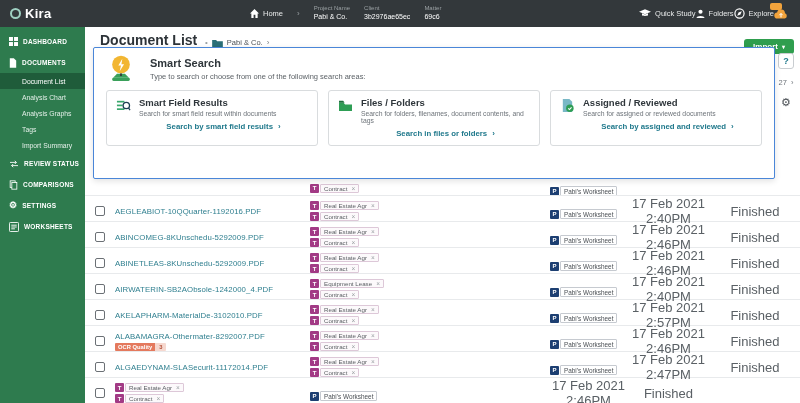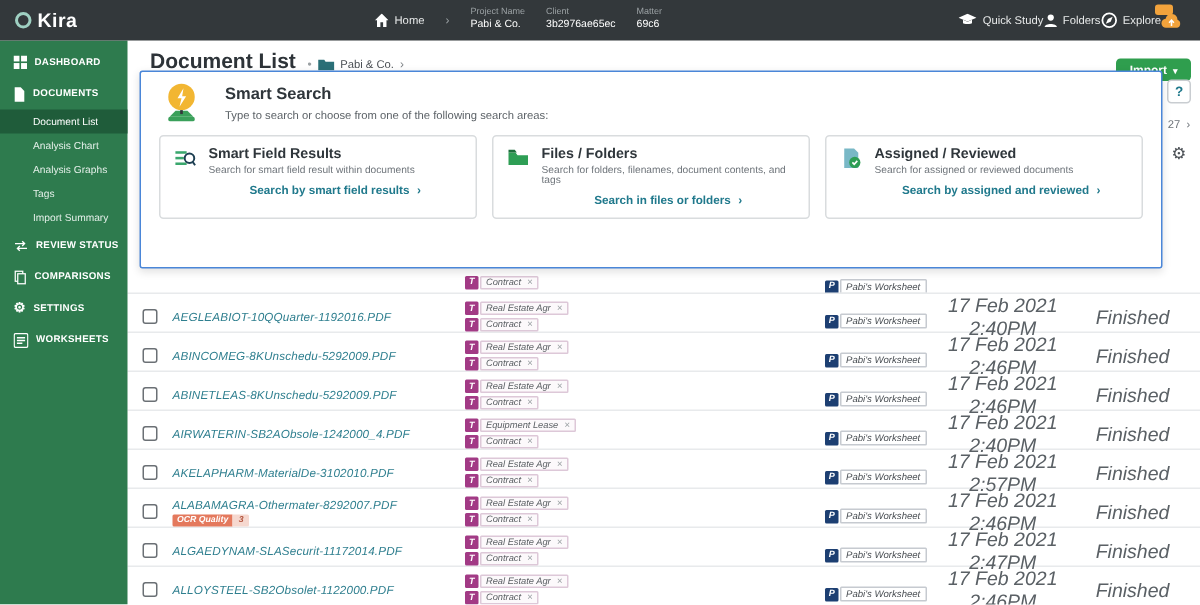--- a/index.html
+++ b/index.html
@@ -56,21 +56,21 @@
   .cards { display:flex; gap:10px; padding:1px 12px 0; }
   .card { flex:1; border:1px solid #d9dcde; border-radius:3px; padding:6px 9px 7px; position:relative; cursor:pointer; background:#fff; }
   .card-icon { position:absolute; left:9px; top:7px; }
   .card-body { margin-left:23px; }
   .card-title { font-size:9.5px; font-weight:bold; color:#2f363b; }
   .card-desc { font-size:6.8px; color:#6e747a; margin-top:2px; }
   .card-link { font-size:7.8px; font-weight:bold; color:#20798c; margin-top:5px; display:flex; gap:5px; align-items:center;justify-content:center; }
   .card-link .chev { font-size:8px; }
 
   
-  .table { position:absolute; left:0; top:152px; width:715px; z-index:1;font-style:italic; }
+  .table { position:absolute; left:0; top:152px; width:715px; z-index:1; }
   .trow { display:grid; grid-template-columns:20px 195px 240px 77px 83px auto; align-items:center; height:26px; border-bottom:1px solid #e8eaec; padding-left:10px; }
   .trow.partial { height:17px; overflow:hidden; }
   .cb { width:10px; height:10px; border:1.5px solid #6b7075; border-radius:2px; cursor:pointer; }
   .ncell { display:flex; flex-direction:column; justify-content:center; gap:2px; }
   .fname { font-size:7.8px; color:#2f7f8f; text-decoration:none; cursor:pointer; letter-spacing:.1px; }
   .tcell { display:flex; flex-direction:column; gap:2px; }
   .tag { display:inline-flex; align-items:center; width:fit-content; cursor:pointer; }
   .tsq { width:9px; height:9px; background:#a23a85; color:#fff; font-size:6px; font-weight:bold; display:flex; align-items:center; justify-content:center; border-radius:1px; }
   .tbox { display:inline-flex; align-items:center; gap:4px; border:1px solid #ddc8d8; background:#fcf9fb; height:9px; padding:0 3px; margin-left:1px; border-radius:1px; }
   .tlabel { font-size:6.2px; color:#5a5f63; }
@@ -533,23 +533,20 @@
           </div>
           <div class="wcell"><span class="wbadge">
               <span class="wsq">P</span>
               <span class="wlabel">Pabi's Worksheet</span>
             </span></div>
           <div class="dcell">17 Feb 2021 2:47PM</div>
           <div class="scell">Finished</div>
         </div>
         <div class="trow">
           <span class="cb" style=""></span>
-          <div class="ncell">
-            <a class="fname">ALLOYSTEEL-SB2Obsolet-1122000.PDF</a>
-          </div>
           <div class="tcell">
             <span class="tag">
               <span class="tsq">T</span>
               <span class="tbox">
                 <span class="tlabel">Real Estate Agr</span>
                 <span class="tx">×</span>
               </span>
             </span>
             <span class="tag">
               <span class="tsq">T</span>

